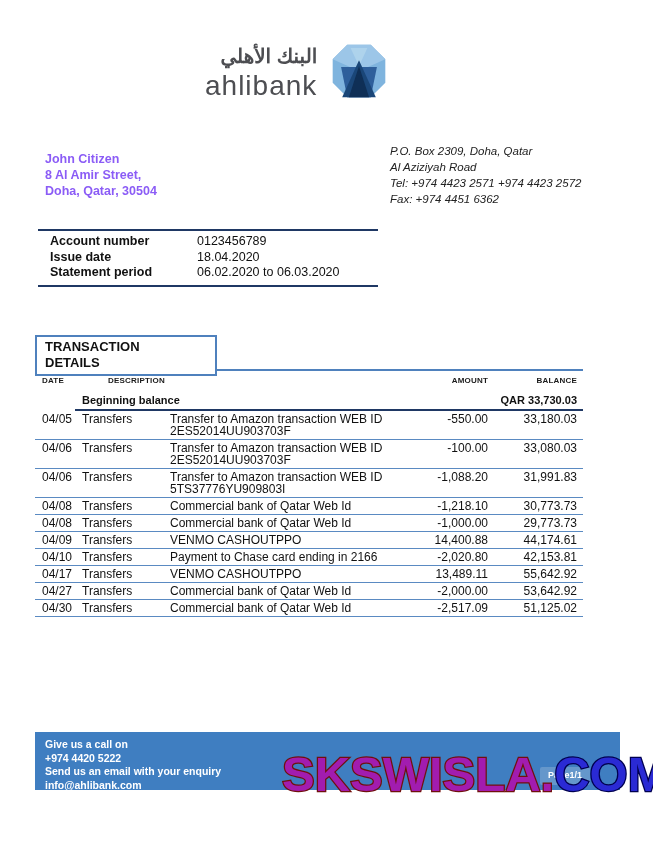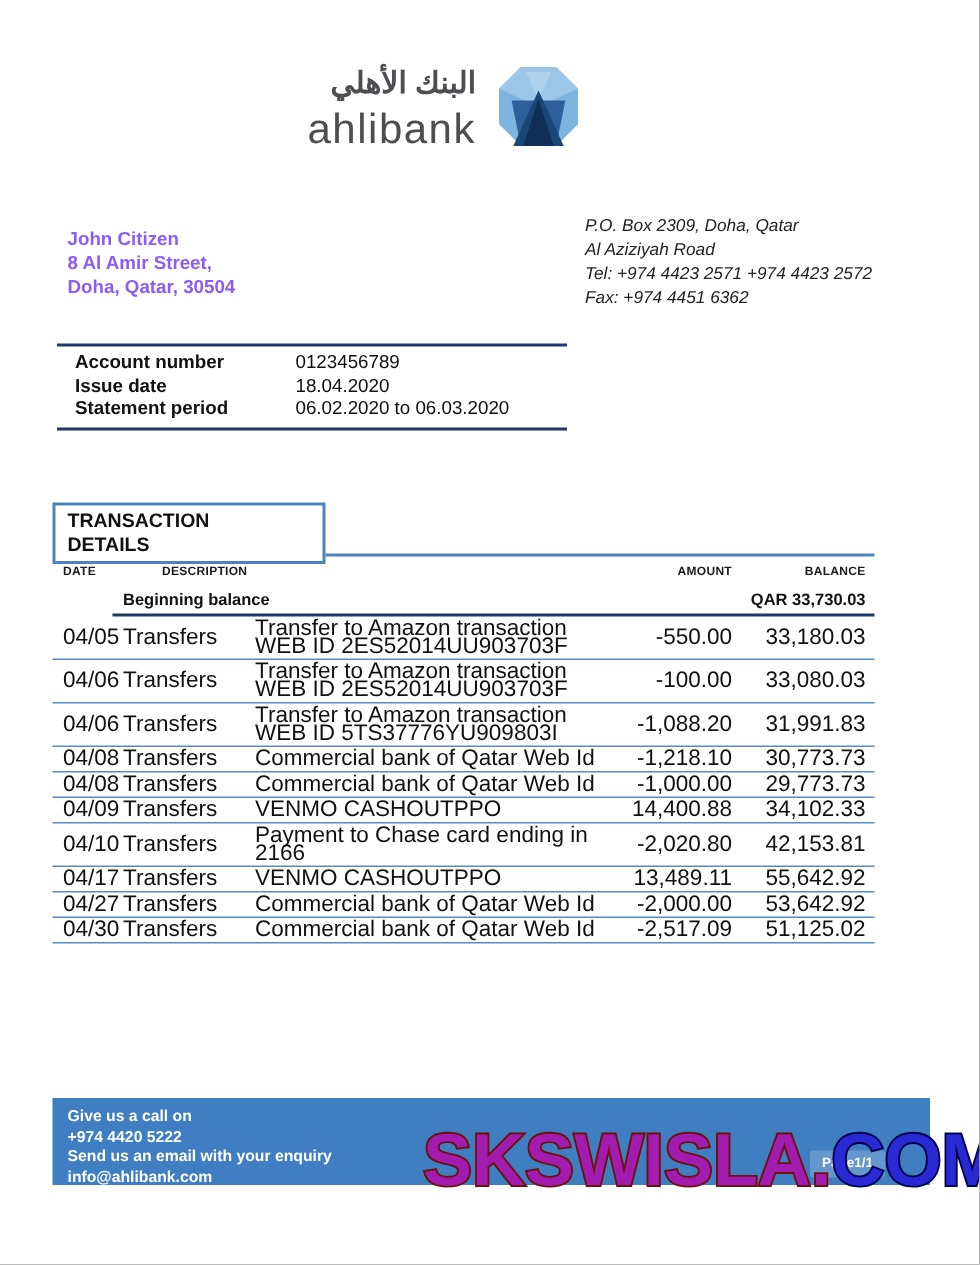--- a/index.html
+++ b/index.html
@@ -33,21 +33,21 @@
   .tbl{position:absolute;left:35px;top:376px;width:548px;}
   .tbl-head{position:relative;height:14px;font-size:8px;font-weight:700;letter-spacing:.2px;color:#1a1a1a;}
   .h-date{position:absolute;left:7px;top:0;}
   .h-desc{position:absolute;left:57px;top:0;margin-left:16px;}
   .h-amt{position:absolute;right:95px;top:0;}
   .h-bal{position:absolute;right:6px;top:0;}
   .begin-row{position:relative;height:21px;font-size:11px;font-weight:700;}
   .begin-label{position:absolute;left:47px;top:4px;text-align:right;}
   .begin-bal{position:absolute;right:6px;top:4px;}
   .begin-rule{position:absolute;left:40px;bottom:0;width:508px;height:2px;background:#1f3864;}
-  .tx-row{display:flex;align-items:center;border-bottom:1px solid #5a8ac2;padding:2px 0;font-size:15px;line-height:12px;}
+  .tx-row{display:flex;align-items:flex-start;border-bottom:1px solid #5a8ac2;padding:2px 0;font-size:12px;line-height:12px;}
   .c-date{width:47px;padding-left:7px;box-sizing:border-box;}
   .c-type{width:88px;}
   .c-desc{width:238px;}
   .c-amt{width:80px;text-align:right;}
   .c-bal{flex:1;text-align:right;padding-right:6px;}
 
   
   .footer{position:absolute;left:35px;top:732px;width:585px;height:58px;background:#3f7ec1;
           color:#fff;font-size:10.5px;font-weight:700;line-height:13.5px;padding:6px 0 0 10px;box-sizing:border-box;}
   .page-badge{position:absolute;left:505px;top:35px;background:#6597cb;color:#fff;
@@ -164,21 +164,21 @@
       <span class="c-desc">Commercial bank of Qatar Web Id</span>
       <span class="c-amt">-1,000.00</span>
       <span class="c-bal">29,773.73</span>
     </div>
 
     <div class="tx-row">
       <span class="c-date">04/09</span>
       <span class="c-type">Transfers</span>
       <span class="c-desc">VENMO CASHOUTPPO</span>
       <span class="c-amt">14,400.88</span>
-      <span class="c-bal">34,102.33</span>
+      <span class="c-bal">44,174.61</span>
     </div>
 
     <div class="tx-row">
       <span class="c-date">04/10</span>
       <span class="c-type">Transfers</span>
       <span class="c-desc">Payment to Chase card ending in 2166</span>
       <span class="c-amt">-2,020.80</span>
       <span class="c-bal">42,153.81</span>
     </div>
 

